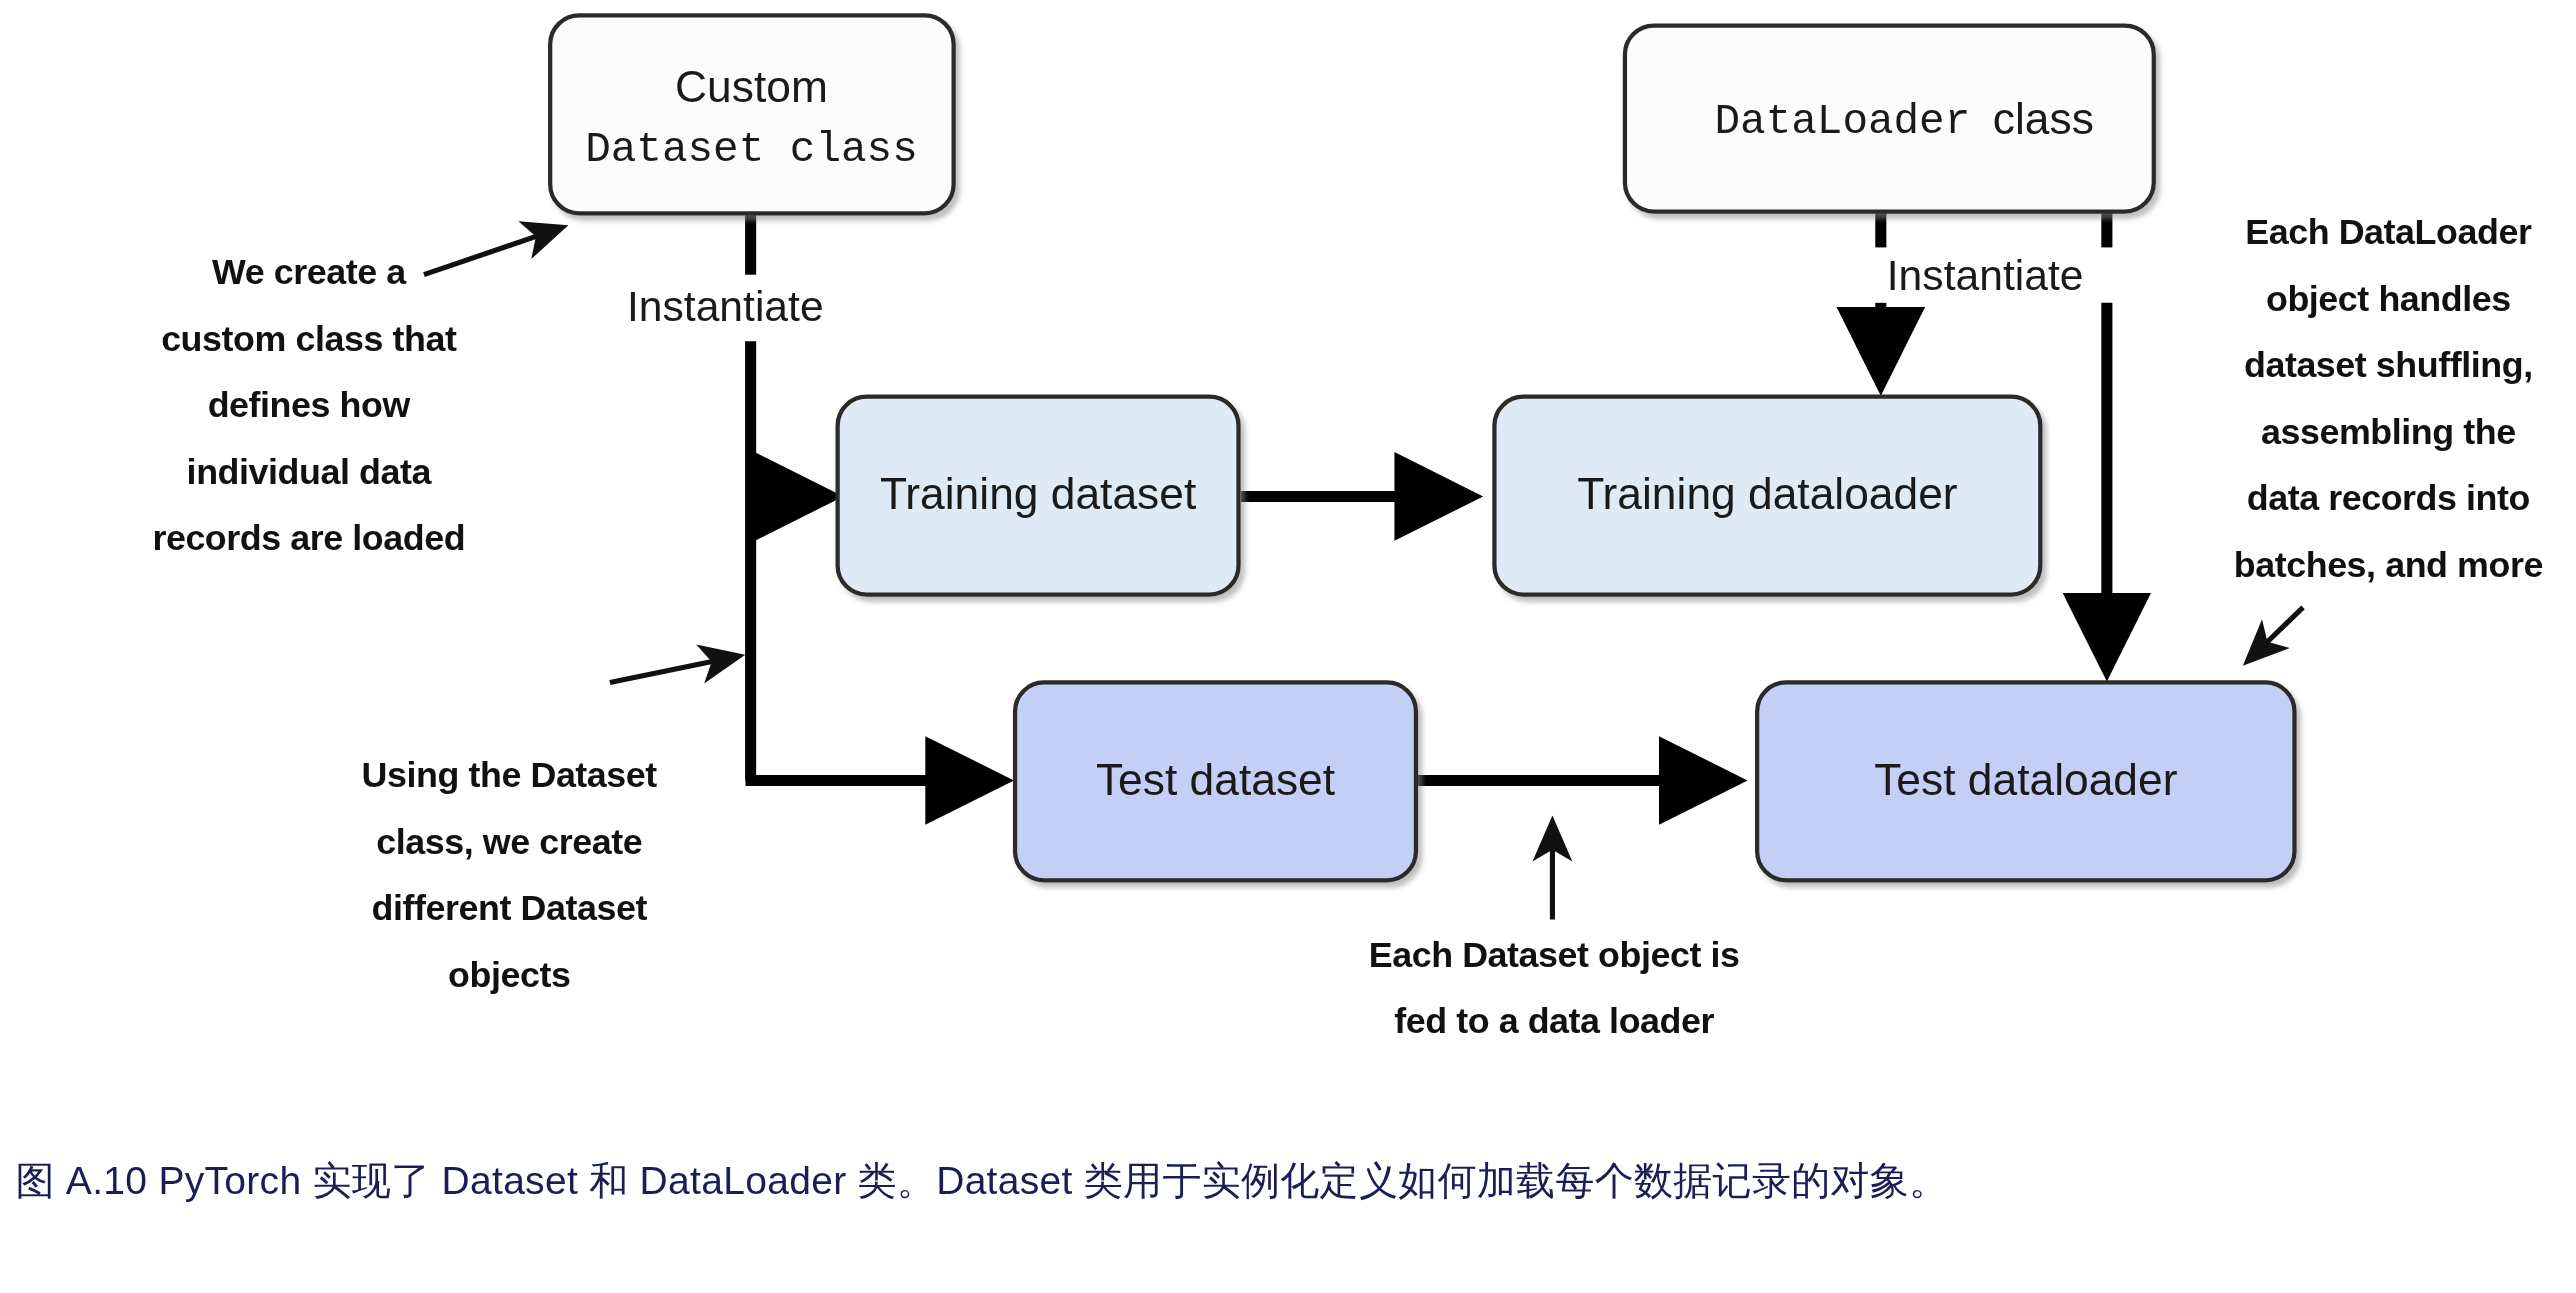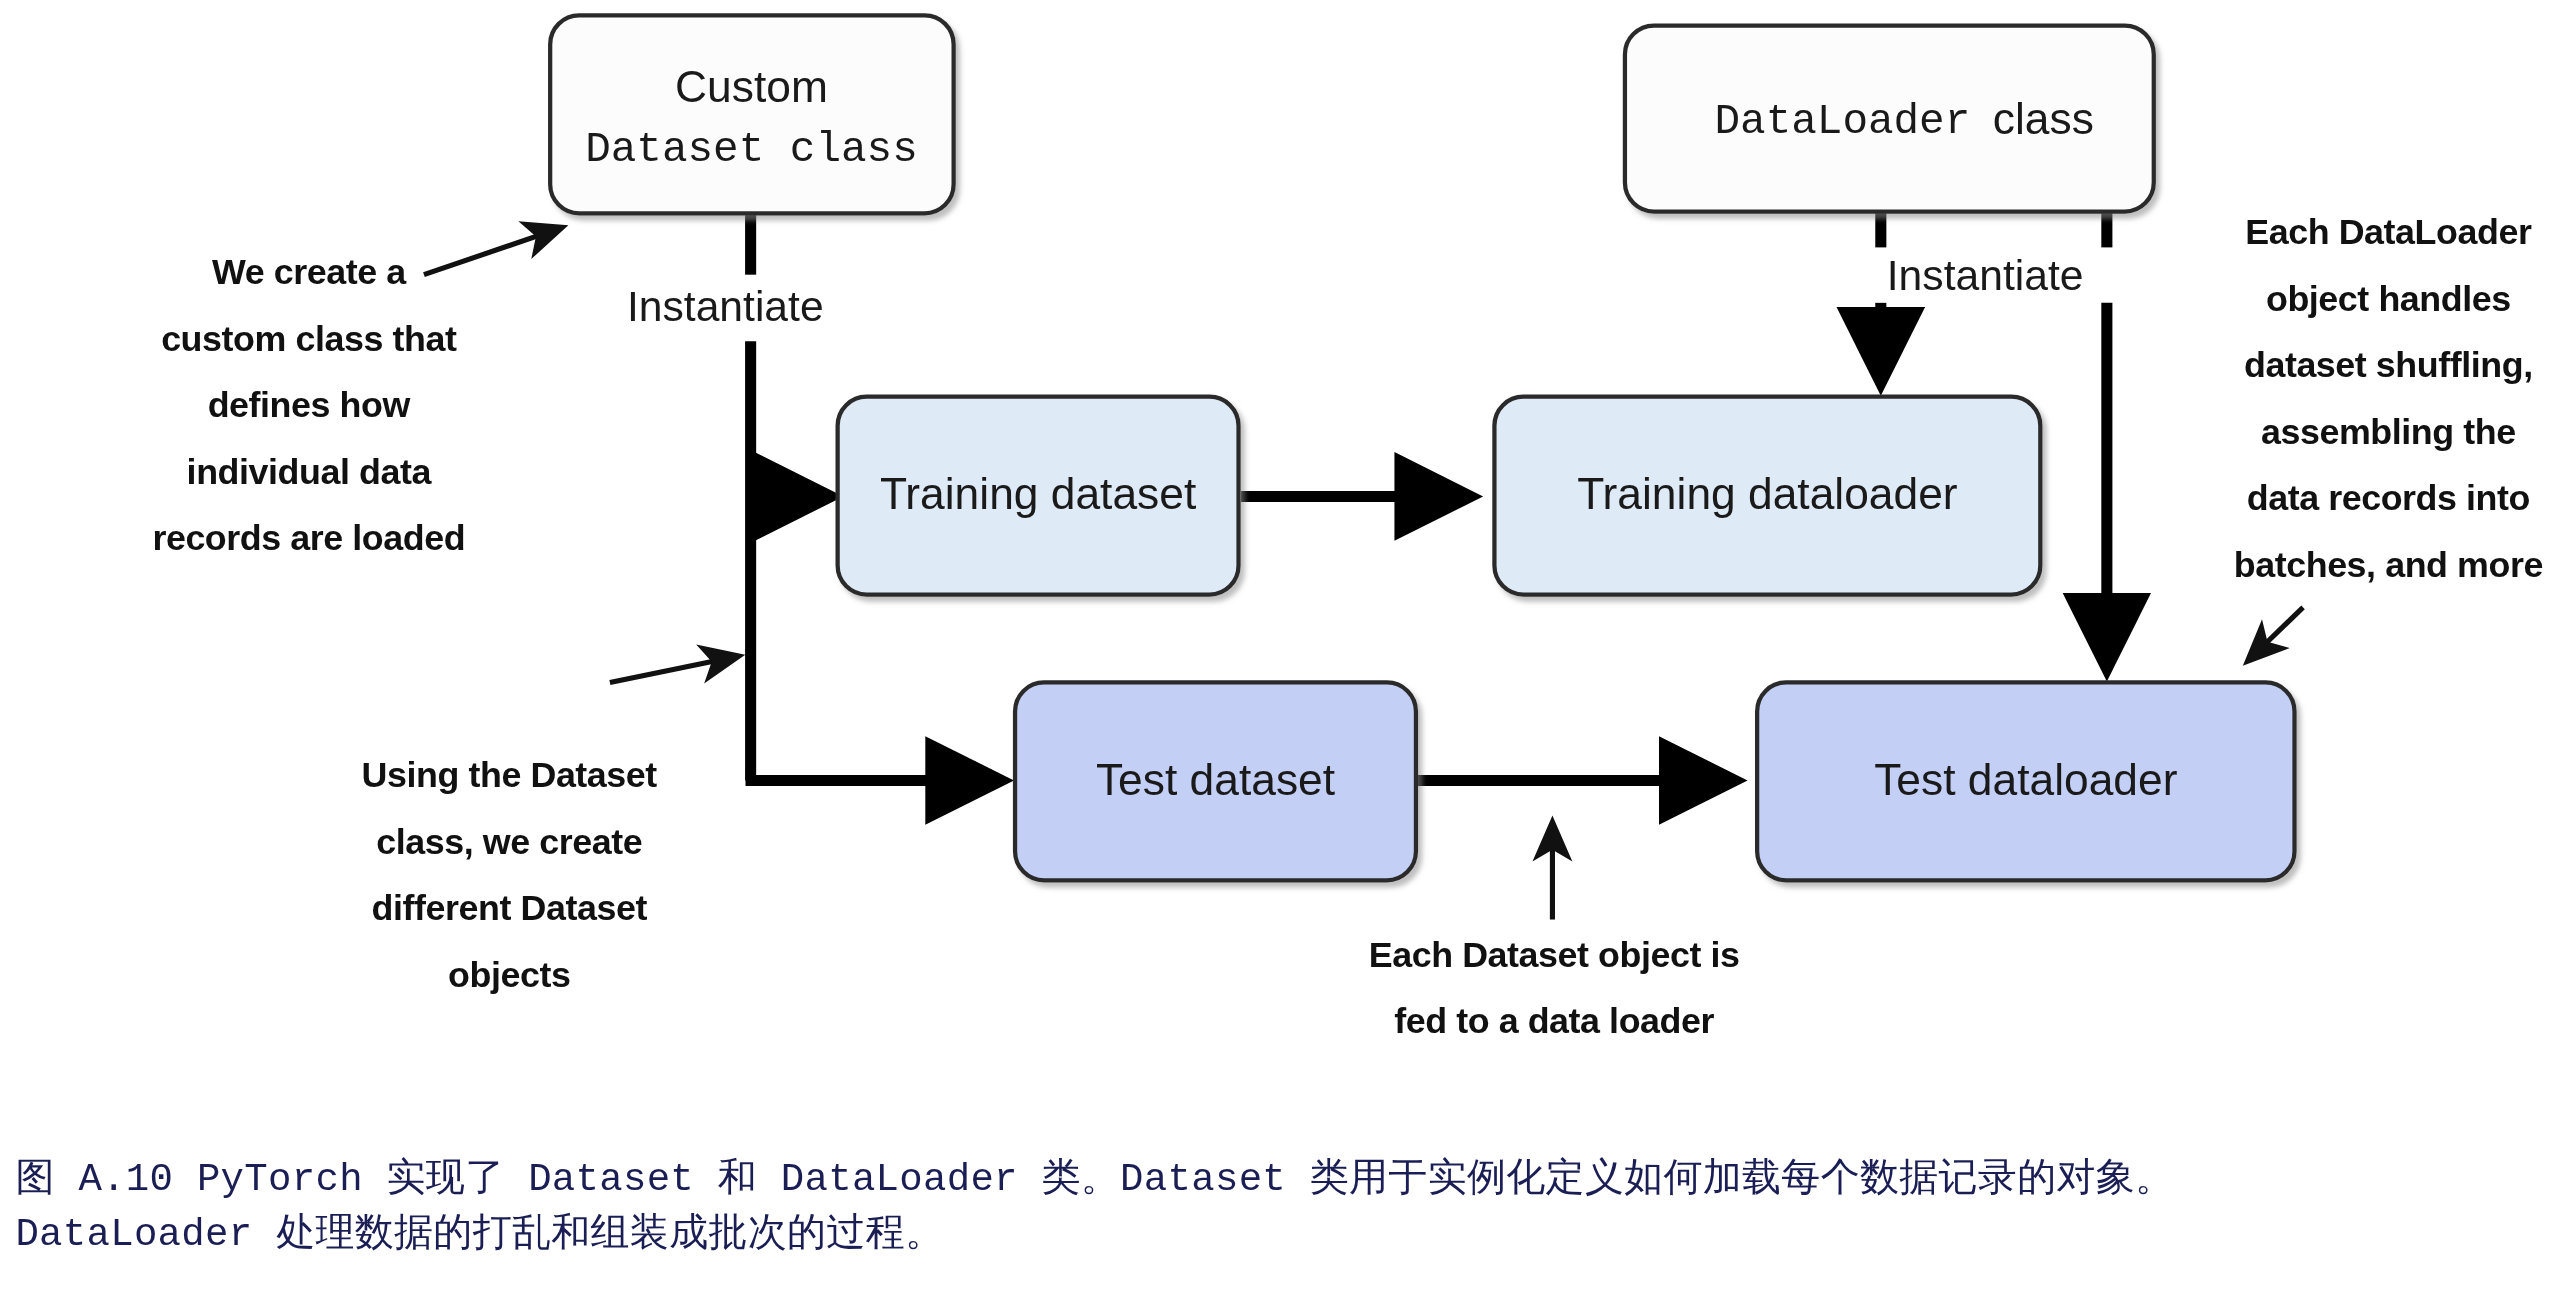--- a/index.html
+++ b/index.html
@@ -67,21 +67,21 @@
   .thin-line {
     stroke: #111111;
     stroke-width: 6;
     fill: none;
   }
   .caption {
     position: absolute;
     left: 15.4px;
     top: 1153px;
     width: 2525px;
-    font-family: Liberation Mono, monospace;
+    font-family: Liberation Sans, sans-serif;
     font-size: 39px;
     line-height: 1.42;
     color: #1b1e54;
     letter-spacing: 0.3px;
   }
   .caption-line { display: block; white-space: nowrap; }
 </style>
 </head>
 <body>
 
@@ -185,17 +185,16 @@
 
     <g>
       <text class="annot" x="1822" y="1122">Each Dataset object is</text>
       <text class="annot" x="1822" y="1200">fed to a data loader</text>
     </g>
 
   </svg>
 
   <div class="caption">
     <span class="caption-line">图 A.10 PyTorch 实现了 Dataset 和 DataLoader 类。Dataset 类用于实例化定义如何加载每个数据记录的对象。</span>
-    <span class="caption-line">DataLoader 处理数据的打乱和组装成批次的过程。</span>
   </div>
 
 </div>
 
 
 </body></html>

